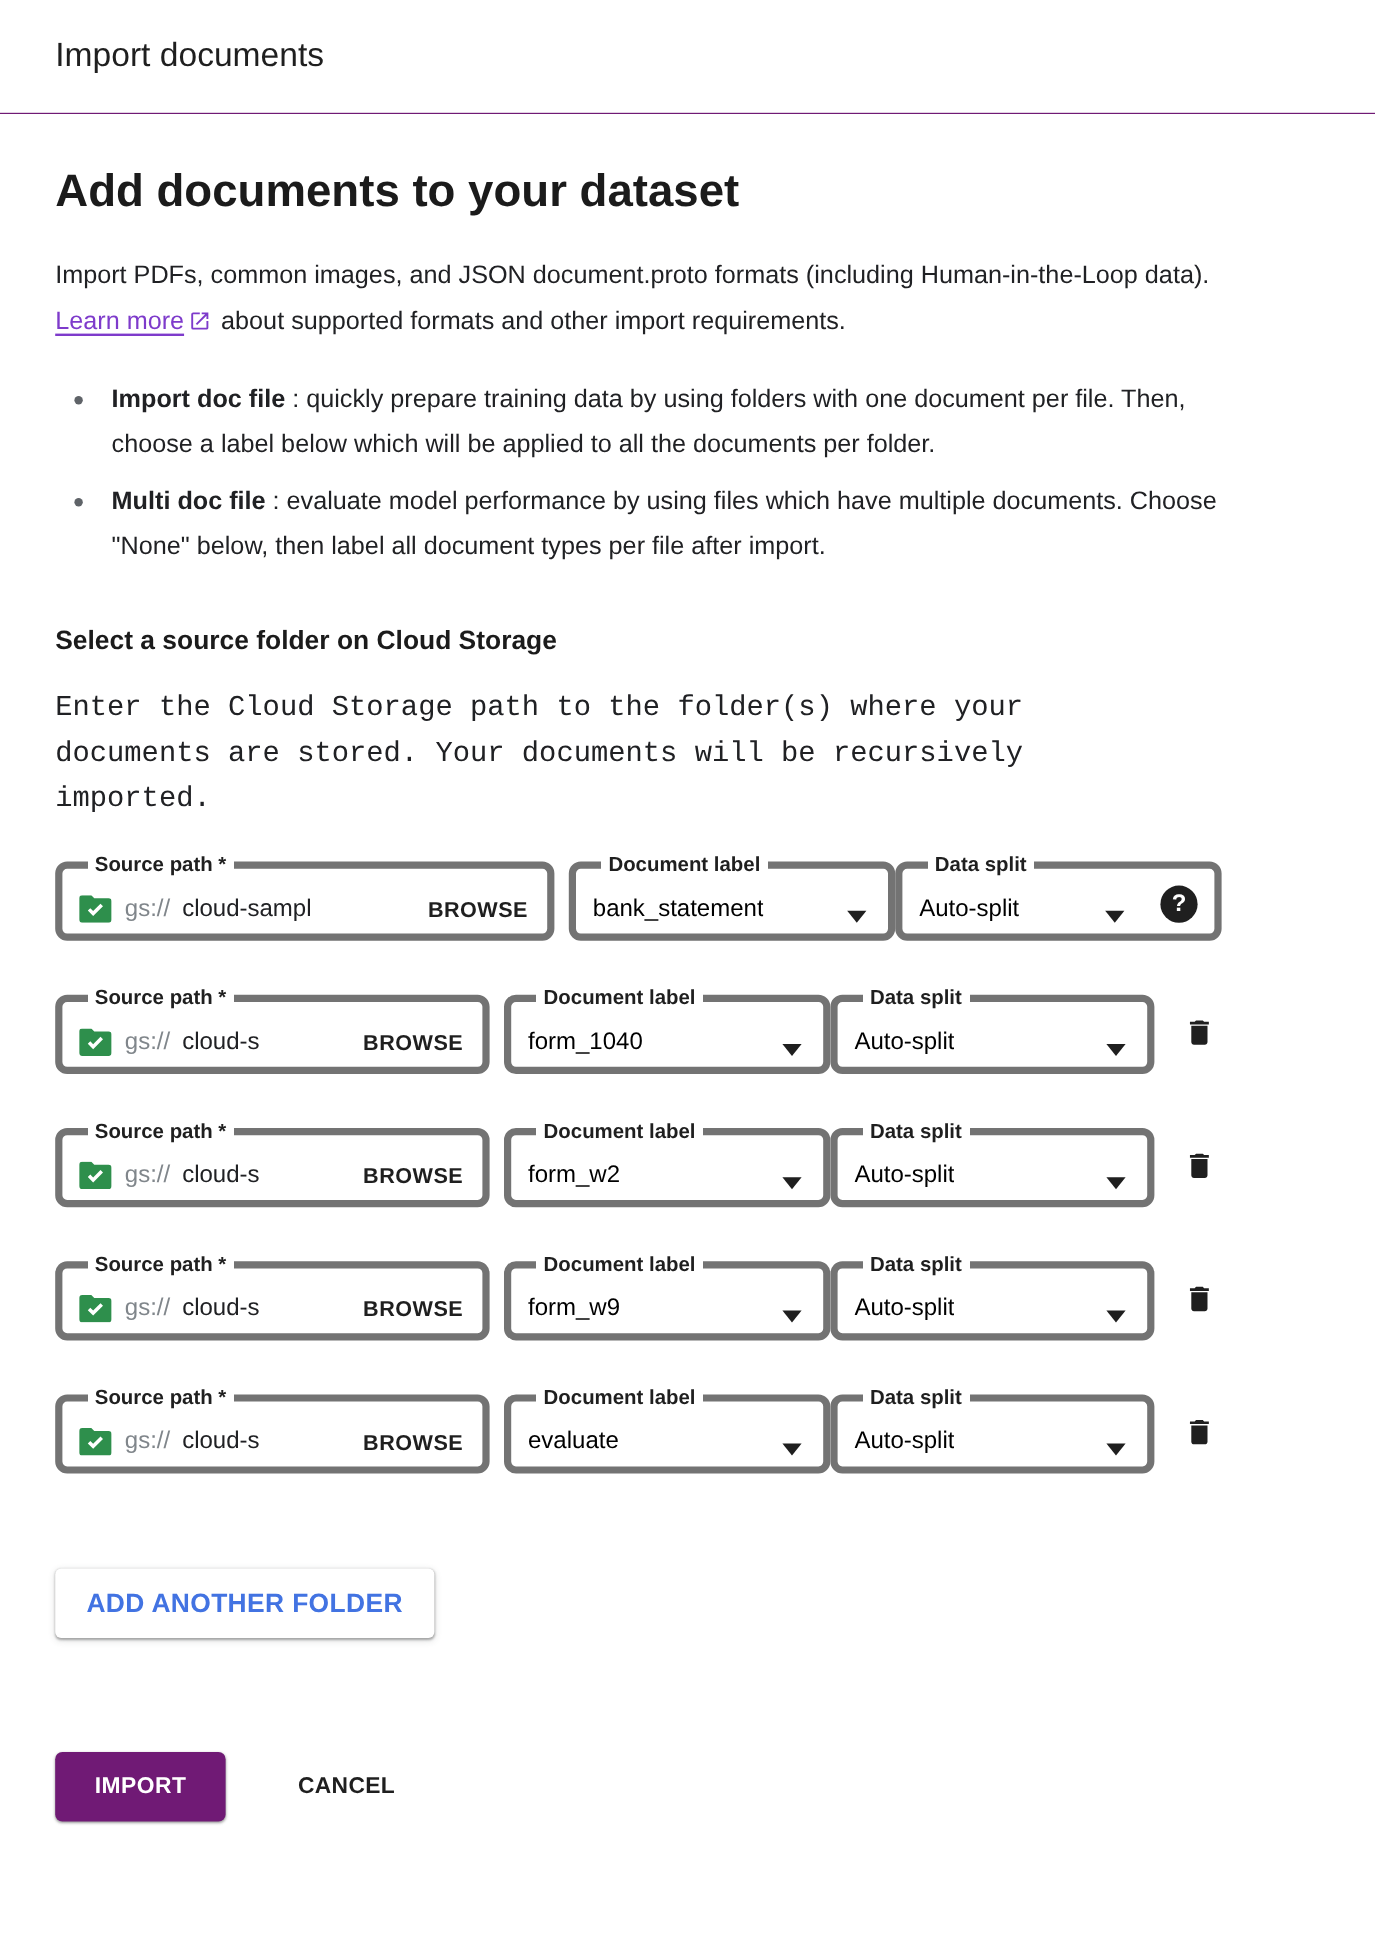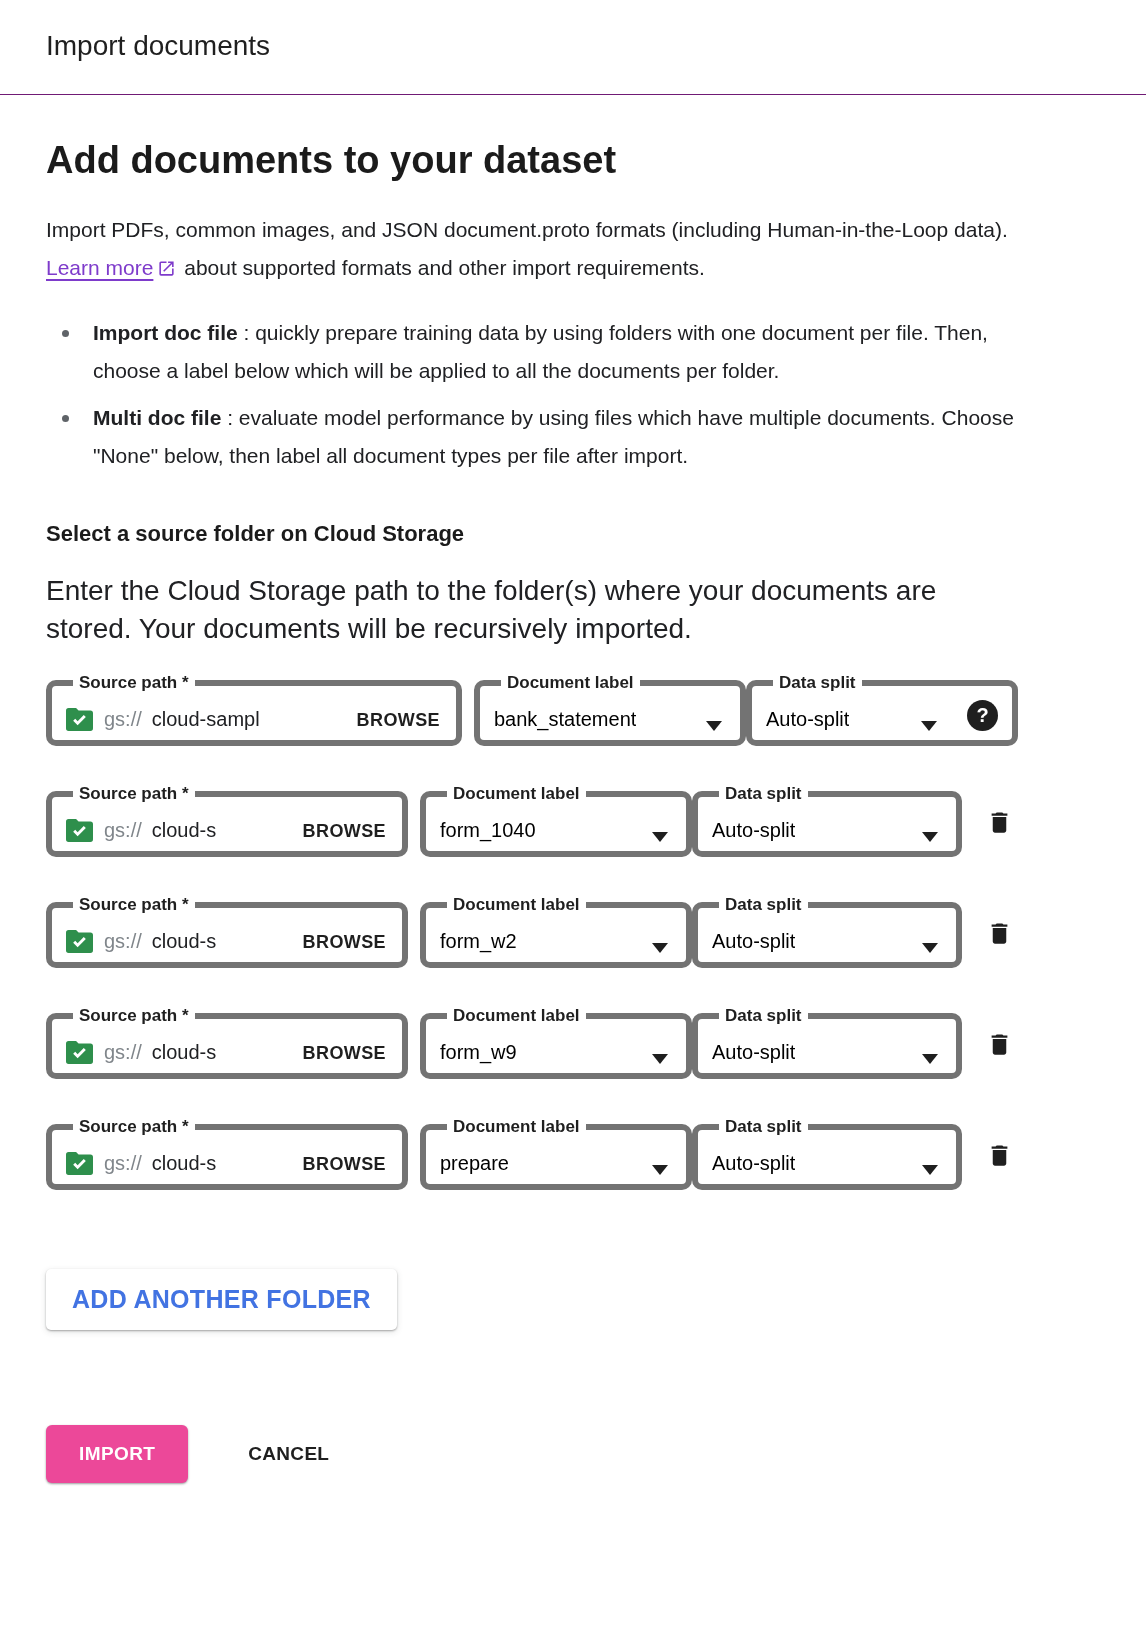--- a/index.html
+++ b/index.html
@@ -23,21 +23,21 @@
   h2.section-h2 { margin:66px 0 0 0; font-size:22px; font-weight:bold; color:#1b1b1b; }
   h2.tight { margin-top:46px; }
 
   ul.tips { list-style:none; margin:24px 0 0 0; padding:0; }
   ul.tips li { position:relative; padding-left:47px; width:1000px;
                font-size:21px; line-height:38px; color:#202124; margin-bottom:9px; }
   ul.tips li .dot { position:absolute; left:16px; top:16px; width:7px; height:7px;
                     border-radius:50%; background:#5f6368; }
   .b { font-weight:bold; }
 
-  p.desc { margin:25px 0 0 0; width:950px; font-size:28px; line-height:38px; color:#202124; }
+  p.desc { margin:25px 0 0 0; width:950px; font-size:24px; line-height:38px; color:#202124;font-family:Liberation Mono, monospace; }
 
   
   .form-area { margin-top:26px; }
   .form-row { display:flex; align-items:flex-start; margin-bottom:39px; }
   fieldset.mfield {
     border:6px solid #737373; border-radius:10px; margin:0; padding:0 14px 8px 14px;
     height:72px; min-width:0; background:#fff;
   }
   fieldset.mfield legend { font-size:17px; font-weight:bold; color:#1f1f1f;
                            padding:0 6px; margin-left:7px; line-height:18px; }
@@ -61,24 +61,24 @@
   .help-icon { width:31px; height:31px; border-radius:50%; background:#1f1f1f; color:#fff;
                font-size:20px; font-weight:bold; display:flex; align-items:center; justify-content:center;
                margin-left:26px; flex:0 0 auto; cursor:pointer; }
   .trash-btn { background:none; border:none; padding:0; margin:24px 0 0 24px; cursor:pointer; flex:0 0 auto; }
   .folder-icon { flex:0 0 auto; display:block; }
 
   
   .add-folder-btn { display:inline-block; margin:40px 0 0 0; padding:16px 26px;
                     background:#fff; border:none; border-radius:5px;
                     box-shadow:0 1px 2px rgba(0,0,0,.3), 0 2px 6px rgba(60,64,67,.15);
-                    color:#4273e2; font-family:inherit; font-size:25px; font-weight:bold;
+                    color:#4273e2; font-family:inherit; font-size:22px; font-weight:bold;
                     letter-spacing:.3px; cursor:pointer; }
   .bottom-actions { display:flex; align-items:center; margin-top:95px; }
-  .import-btn { background:#ec4899; color:#fff; border:none; border-radius:6px;
+  .import-btn { background:#701a75; color:#fff; border:none; border-radius:6px;
                 padding:18px 33px; font-family:inherit; font-size:19px; font-weight:bold;
                 letter-spacing:.4px; cursor:pointer;
                 box-shadow:0 1px 2px rgba(0,0,0,.3), 0 1px 3px rgba(60,64,67,.15); }
   .cancel-btn { background:none; border:none; margin-left:48px; padding:10px 12px;
                 font-family:inherit; font-size:19px; font-weight:bold; letter-spacing:.3px;
                 color:#1f1f1f; cursor:pointer; }
 </style>
 </head>
 <body>
 
@@ -246,21 +246,21 @@
               <path fill="#ffffff" d="M11.2 16.6 6.9 12.3l2-2 2.3 2.3 5.9-5.9 2 2z"></path>
             </svg>
           <span class="gs-prefix">gs://</span>
           <span class="path-value">cloud-s</span>
           <button class="browse-btn">BROWSE</button>
         </div>
       </fieldset>
       <fieldset class="mfield fs-doc">
         <legend>Document label</legend>
         <div class="fr">
-          <span class="select-value">prepare</span>
+          <span class="select-value">evaluate</span>
           <span class="dd-arrow"></span>
         </div>
       </fieldset>
       <fieldset class="mfield fs-split">
         <legend>Data split</legend>
         <div class="fr">
           <span class="select-value">Auto-split</span>
           <span class="dd-arrow"></span>
         </div>
       </fieldset>

